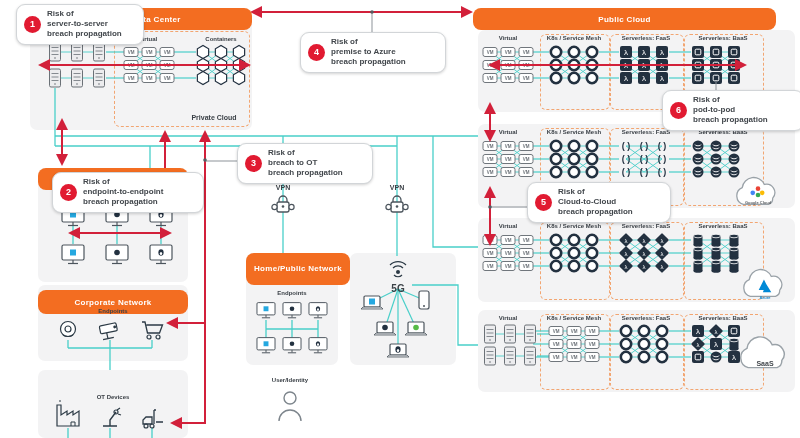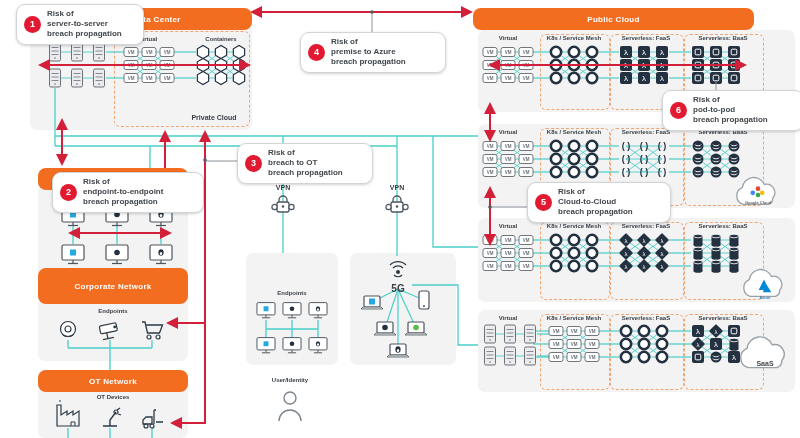--- a/index.html
+++ b/index.html
@@ -52,29 +52,29 @@
       <div class="dashedbox" style="left: 610px; top: 222px; width: 72px; height: 76px;"></div>
       <div class="dashedbox" style="left: 684px; top: 222px; width: 78px; height: 76px;"></div>
       <div class="dashedbox" style="left: 540px; top: 314px; width: 68px; height: 74px;"></div>
       <div class="dashedbox" style="left: 610px; top: 314px; width: 72px; height: 74px;"></div>
       <div class="dashedbox" style="left: 684px; top: 314px; width: 78px; height: 74px;"></div>
     </div>
 
   <div class="hdr" style="left:30px;top:8px;width:222px;height:22px;">
       <span>Private Data Center</span>
     </div>
-  <div class="hdr" style="left:473px;top:8px;width:281px;height:22px;">
+  <div class="hdr" style="left:473px;top:8px;width:303px;height:22px;">
       <span>Public Cloud</span>
     </div>
   <div class="hdr" style="left:38px;top:168px;width:150px;height:22px;"></div>
-  <div class="hdr" style="left:38px;top:268px;width:150px;height:36px;">
+  <div class="hdr" style="left:38px;top:290px;width:150px;height:24px;">
       <span>Corporate Network</span>
     </div>
-  <div class="hdr" style="left:38px;top:370px;width:150px;height:22px;">
-      <span>OT Network</span>
+  <div class="hdr" style="left:246px;top:253px;width:92px;height:32px;line-height:1.2;padding:0 6px;">
+      <span>Home/Public Network</span>
     </div>
 
   <svg id="wires" width="800" height="438" viewBox="0 0 800 438">
       <defs>
         <marker id="ar" markerWidth="7" markerHeight="7" refX="5" refY="3" orient="auto-start-reverse">
           <path d="M0,0 L6,3 L0,6 Z" fill="#d2203a"></path>
         </marker>
       </defs>
       <path d="M55,88 V146" stroke="#49cfc9" stroke-width="1.3" fill="none"></path>
       <path d="M55,136 H478" stroke="#49cfc9" stroke-width="1.3" fill="none"></path>

